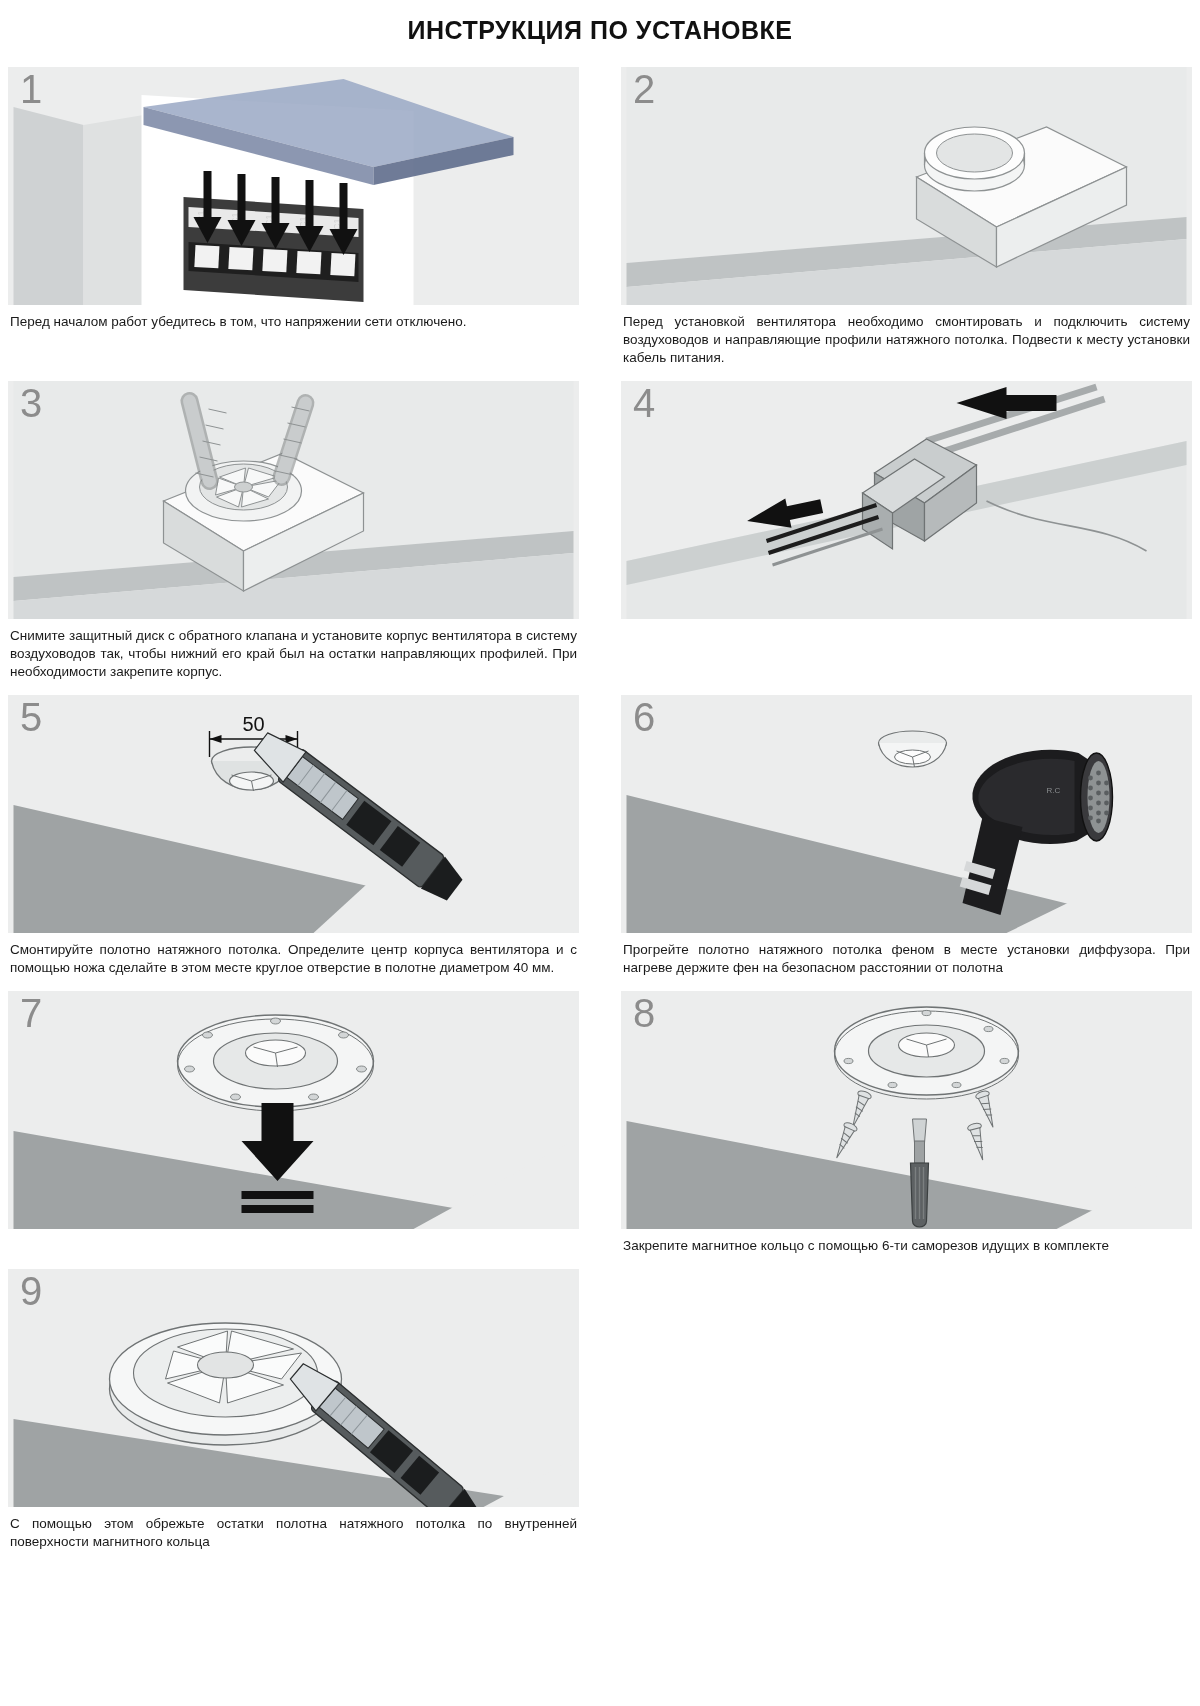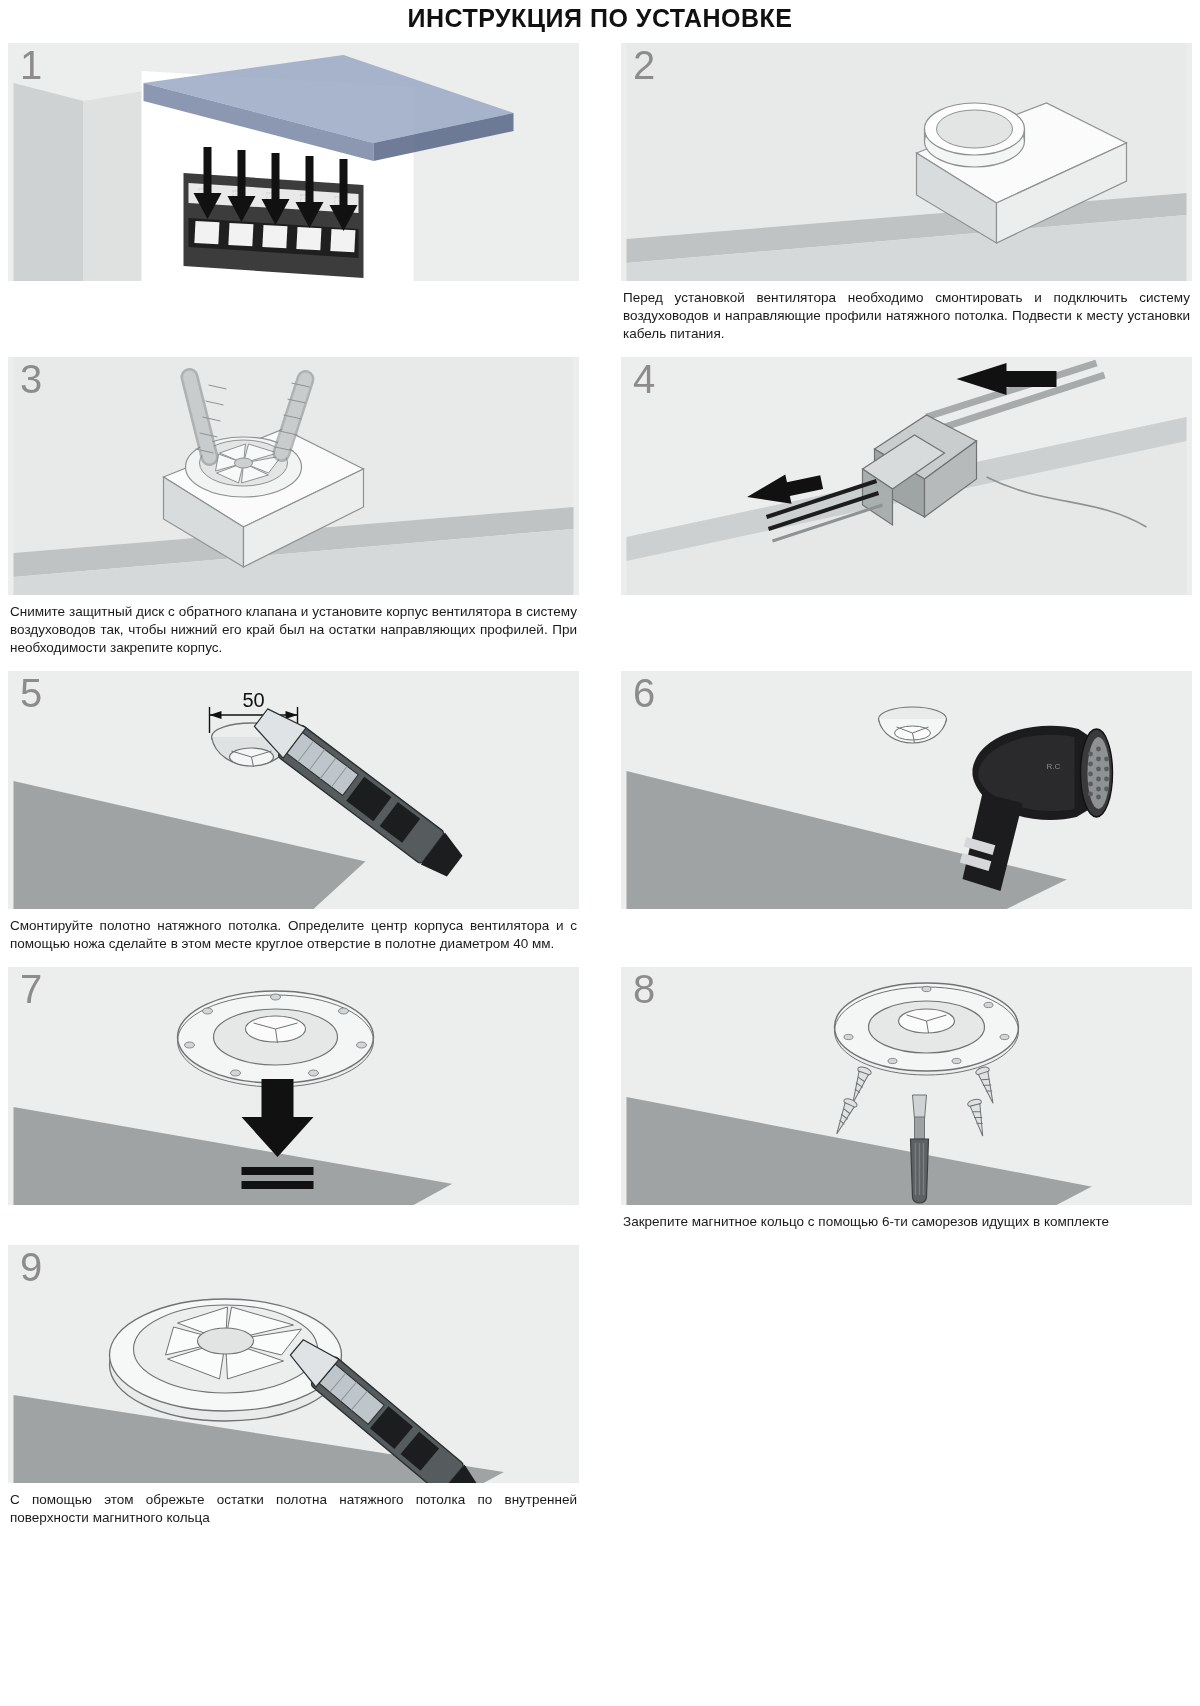--- a/index.html
+++ b/index.html
@@ -20,21 +20,21 @@
     height: 1706px;
     position: relative;
     box-sizing: border-box;
   }
   .doc-title {
     text-align: center;
     font-size: 25px;
     font-weight: bold;
     letter-spacing: 0.5px;
     padding: 4px 0 10px 0;
-    margin: 0;
+    margin: 12px;
     color: #111;
   }
   .grid {
     display: grid;
     grid-template-columns: 1fr 1fr;
     column-gap: 42px;
     row-gap: 0px;
     padding: 0 8px;
     box-sizing: border-box;
   }
@@ -120,20 +120,21 @@
               <polygon points="214,153 242,153 228,179"></polygon>
             <rect x="258" y="110" width="8" height="52"></rect>
               <polygon points="248,156 276,156 262,182"></polygon>
             <rect x="292" y="113" width="8" height="52"></rect>
               <polygon points="282,159 310,159 296,185"></polygon>
             <rect x="326" y="116" width="8" height="52"></rect>
               <polygon points="316,162 344,162 330,188"></polygon>
           </g>
         </svg>
       </div>
+      <div class="caption">Перед началом работ убедитесь в том, что напряжении сети отключено.</div>
     </div>
 
     <div class="step">
       <div class="figure">
         <div class="step-num">2</div>
         <svg width="100%" height="238" viewBox="0 0 560 238">
           <rect x="0" y="0" width="560" height="238" fill="#eceded"></rect>
 
           <polygon points="0,0 560,0 560,150 0,196" fill="#e8eaea"></polygon>
           <polygon points="0,196 560,150 560,172 0,220" fill="#bfc3c4"></polygon>
@@ -307,20 +308,21 @@
               <circle cx="480" cy="118" r="2.4"></circle>
             </g>
 
             <path d="M356 122 L396 132 L374 220 L336 208 Z" fill="#1c1c1e"></path>
             <rect x="340" y="166" width="30" height="10" transform="rotate(16 340 166)" fill="#d6d8d9"></rect>
             <rect x="336" y="182" width="30" height="10" transform="rotate(16 336 182)" fill="#d6d8d9"></rect>
             <text x="420" y="98" font-family="Liberation Sans, sans-serif" font-size="8" fill="#8a8d8f">R.C</text>
           </g>
         </svg>
       </div>
+      <div class="caption">Прогрейте полотно натяжного потолка феном в месте установки диффузора.  При нагреве держите фен на безопасном расстоянии от полотна</div>
     </div>
 
     <div class="step">
       <div class="figure">
         <div class="step-num">7</div>
         <svg width="100%" height="238" viewBox="0 0 560 238">
           <rect x="0" y="0" width="560" height="238" fill="#eceded"></rect>
           <polygon points="0,238 0,140 560,238" fill="#9fa3a4"></polygon>
           <polygon points="560,150 560,238 400,238" fill="#eceded"></polygon>
 

